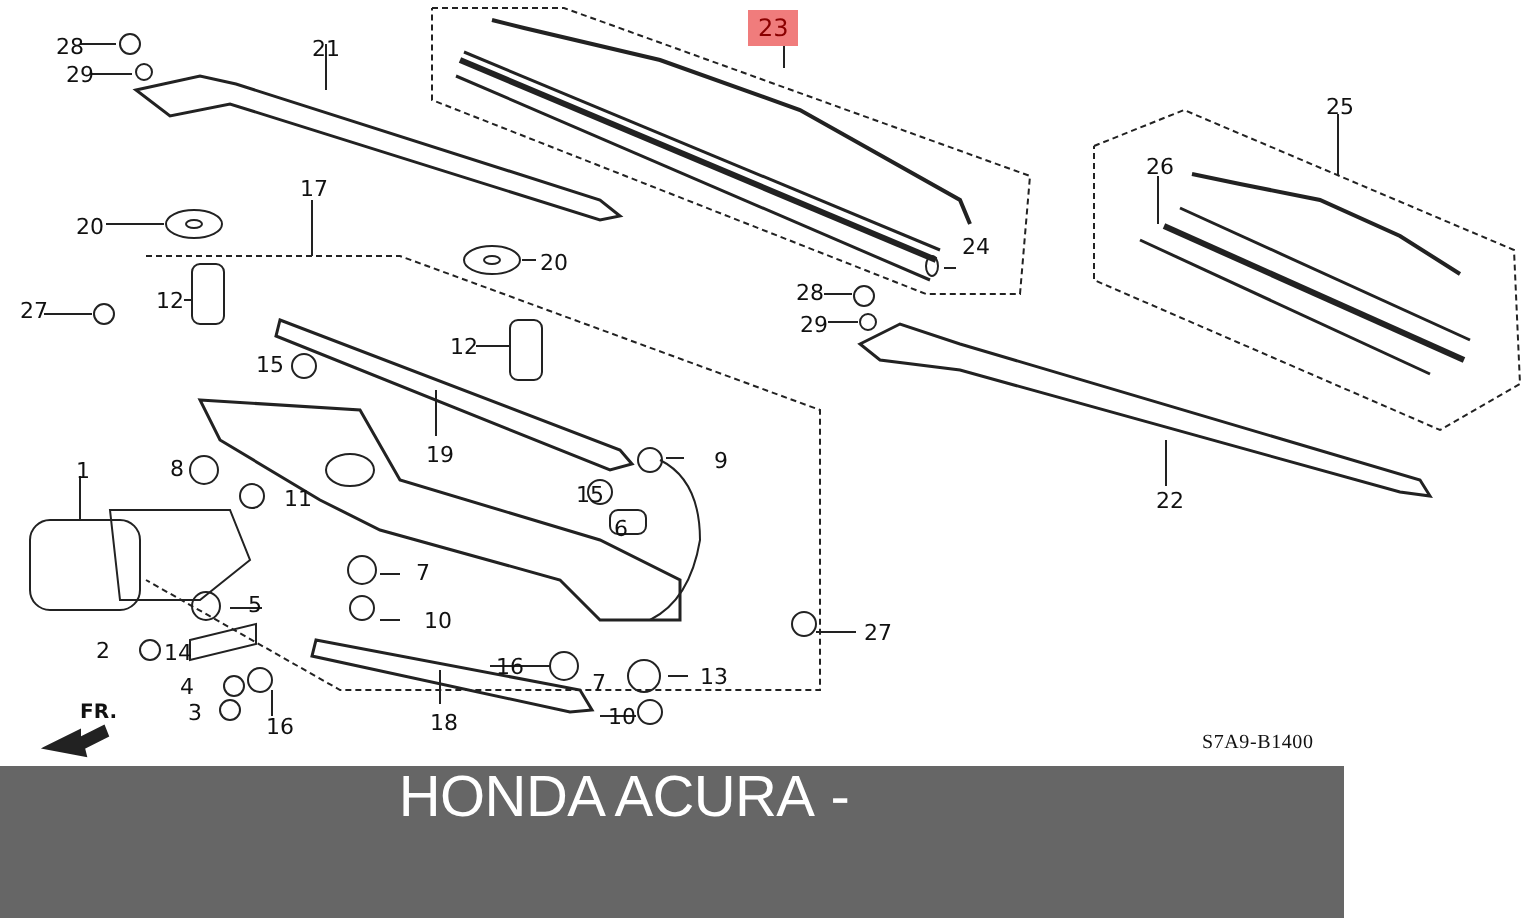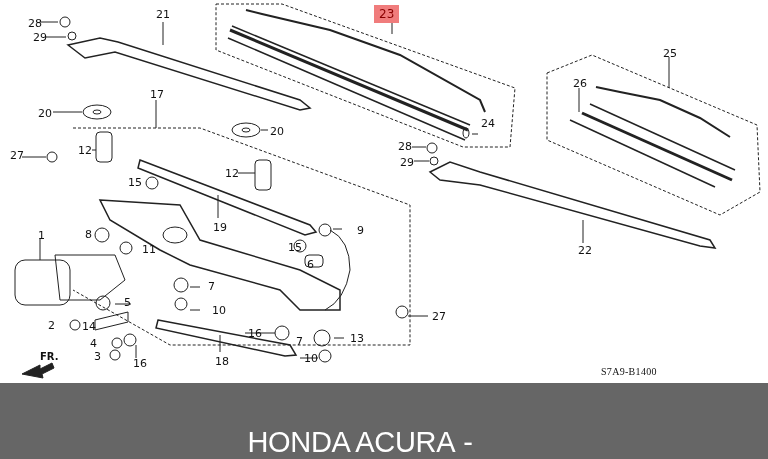--- a/index.html
+++ b/index.html
@@ -1,21 +1,21 @@
 <!DOCTYPE html>
 <html><head>
 <meta charset="utf-8">
 <style>
   html, body { margin:0; padding:0; }
   body { width:768px; height:459px; background:#ffffff; position:relative; overflow:hidden; font-family:"Liberation Sans", sans-serif; }
   #diagram { position:absolute; left:0; top:0; width:700px; height:383px; }
   .callout { position:absolute; font-family:"DejaVu Sans", sans-serif; font-size:11px; color:#111; line-height:1; }
   .highlight { background:#f07c7c; color:#8a0000; padding:3px 5px; font-weight:normal; font-size:12px; }
   .code { position:absolute; left:601px; top:366px; font-family:Liberation Serif, serif; font-size:10px; color:#111; letter-spacing:0.3px; }
-  #footer { position:absolute; left:0; top:383px; width:768px; height:76px; background:#666666; display:flex; align-items:flex-end; justify-content:center; }
+  #footer { position:absolute; left:0; top:383px; width:672px; height:76px; background:#666666; display:flex; align-items:flex-start; justify-content:center; }
   #footer span { color:#ffffff; font-family:"Liberation Sans", sans-serif; font-size:29px; letter-spacing:-0.3px; }
   #footer .gap { display:inline-block; width:40px; }
 </style>
 </head>
 <body>
 
 <div id="diagram">
   <svg width="768" height="383" viewBox="0 0 768 383">
     <g fill="none" stroke="#222" stroke-width="1">
 
@@ -110,21 +110,21 @@
       <line x1="136" y1="358" x2="136" y2="345"></line>
       <line x1="342" y1="229" x2="333" y2="229"></line>
       <line x1="472" y1="134" x2="478" y2="134"></line>
 
       <path d="M22,374 L40,365 L40,369 L52,363 L54,368 L42,374 L43,378 Z" fill="#222"></path>
     </g>
   </svg>
 
   <div class="callout" style="left:28px;top:18px">28</div>
   <div class="callout" style="left:33px;top:32px">29</div>
-  <div class="callout" style="left:156px;top:9px">21</div>
+  <div class="callout" style="left:156px;top:19px">21</div>
   <div class="callout highlight" style="left:374px;top:5px">23</div>
   <div class="callout" style="left:38px;top:108px">20</div>
   <div class="callout" style="left:150px;top:89px">17</div>
   <div class="callout" style="left:270px;top:126px">20</div>
   <div class="callout" style="left:10px;top:150px">27</div>
   <div class="callout" style="left:78px;top:145px">12</div>
   <div class="callout" style="left:225px;top:168px">12</div>
   <div class="callout" style="left:128px;top:177px">15</div>
   <div class="callout" style="left:481px;top:118px">24</div>
   <div class="callout" style="left:398px;top:141px">28</div>

